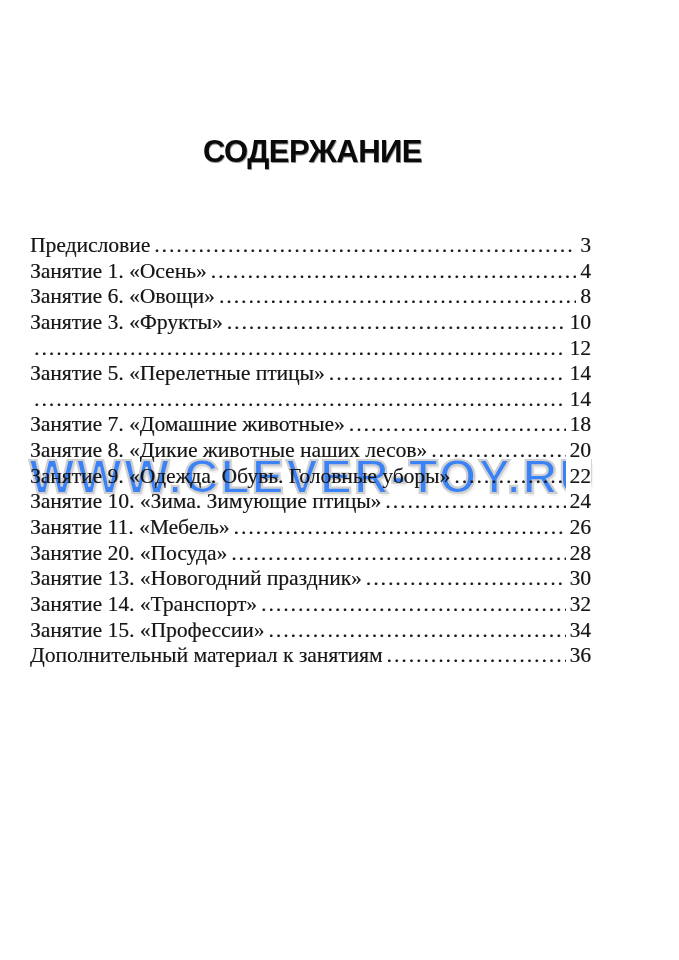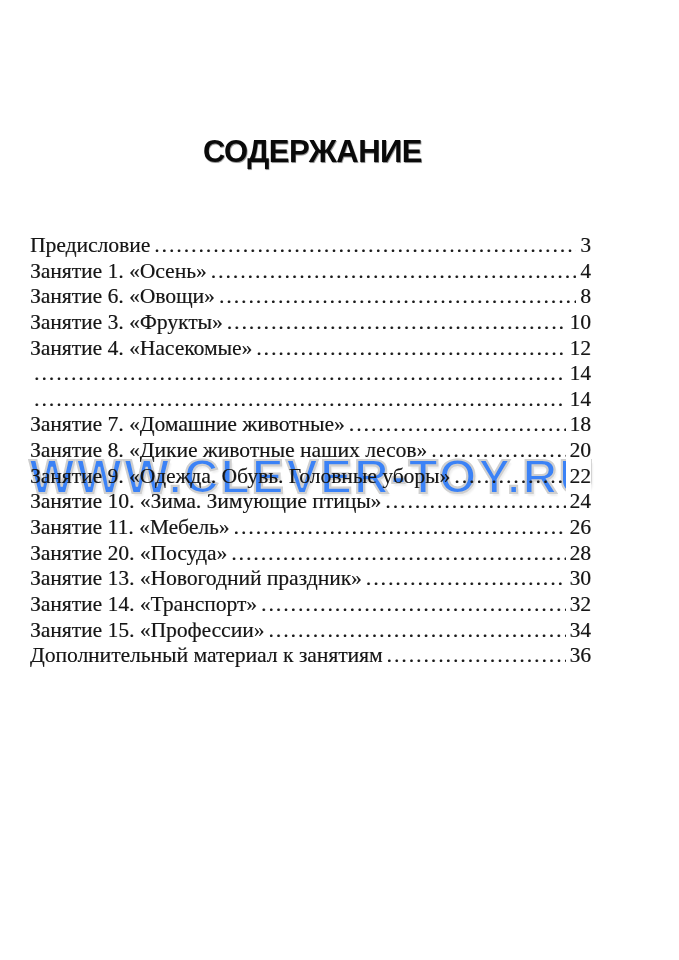--- a/index.html
+++ b/index.html
@@ -111,26 +111,26 @@
       <span class="toc-label">Занятие 6. «Овощи»</span><span class="toc-dots"></span>
       <span class="toc-page">8</span>
     </div>
 
     <div class="toc-row">
       <span class="toc-label">Занятие 3. «Фрукты»</span><span class="toc-dots"></span>
       <span class="toc-page">10</span>
     </div>
 
     <div class="toc-row">
-      <span class="toc-label">Занятие 4. «Насекомые»</span><span class="toc-dots"></span>
+      <span class="toc-dots"></span>
       <span class="toc-page">12</span>
     </div>
 
     <div class="toc-row">
-      <span class="toc-dots"></span>
+      <span class="toc-label">Занятие 5. «Перелетные птицы»</span><span class="toc-dots"></span>
       <span class="toc-page">14</span>
     </div>
 
     <div class="toc-row">
       <span class="toc-dots"></span>
       <span class="toc-page">14</span>
     </div>
 
     <div class="toc-row">
       <span class="toc-label">Занятие 7. «Домашние животные»</span><span class="toc-dots"></span>

